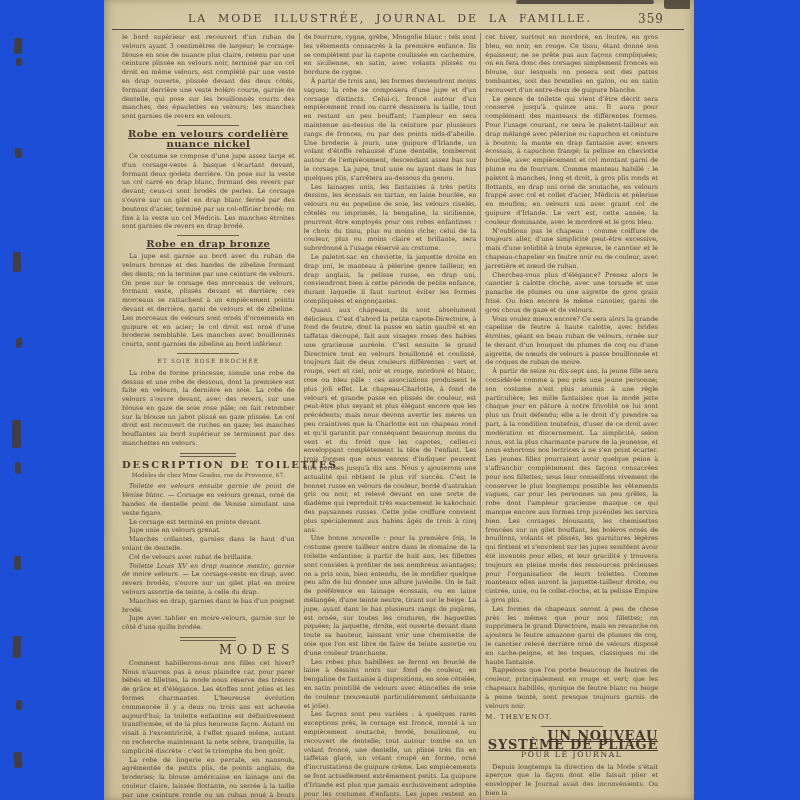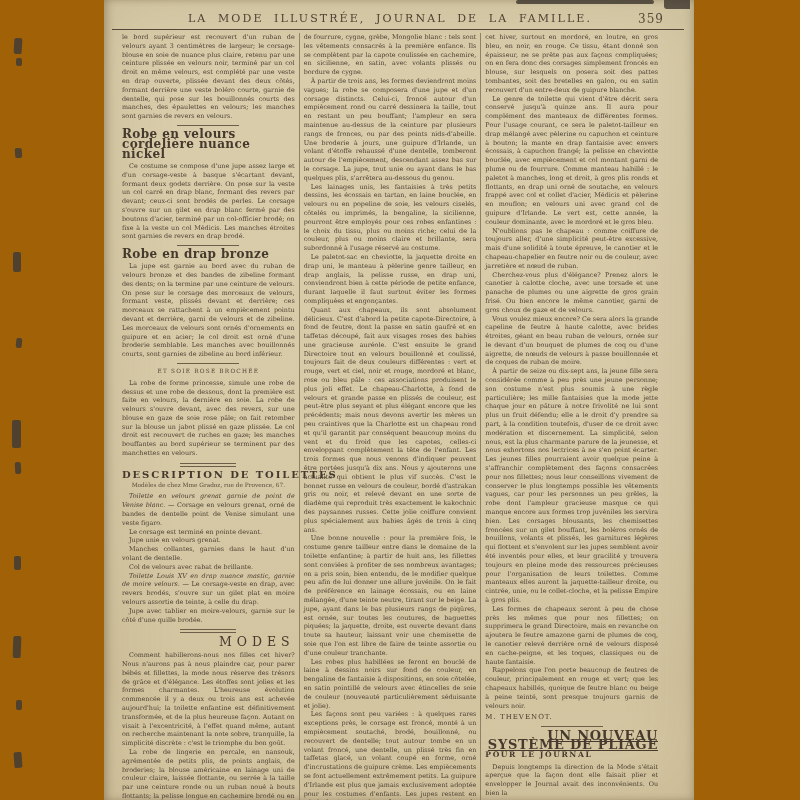--- a/index.html
+++ b/index.html
@@ -1,46 +1,46 @@
 <!DOCTYPE html>
 <html lang="fr"><head>
 <meta charset="utf-8">
 <style>
   html,body{margin:0;padding:0;background:#ffffff;width:800px;height:800px;overflow:hidden;
     font-family:"DejaVu Serif", "Liberation Serif", serif;}
-  .scan{position:relative;width:800px;height:800px;background:#a16207;}
+  .scan{position:relative;width:800px;height:800px;background:#1d4ed8;}
   .edge-mark{position:absolute;background:#473e34;border-radius:2px;opacity:.9;}
   .paper{position:absolute;left:104px;top:0;width:590px;height:800px;overflow:hidden;
     background:linear-gradient(180deg,#d9cdab 0%,#d7caa7 55%,#d2c49f 85%,#d6c8a4 100%);
     box-shadow:inset 5px 0 10px -3px rgba(96,76,44,.45), inset -4px 0 8px -3px rgba(96,76,44,.35),
                inset 0 0 70px rgba(130,105,60,.18);}
   .smudge-top{position:absolute;top:0;left:412px;width:138px;height:4px;background:#3a332b;opacity:.8;border-radius:2px;}
   .smudge-corner{position:absolute;top:0;left:560px;width:26px;height:9px;background:#332c25;opacity:.75;border-radius:0 0 0 3px;}
   .masthead{position:relative;padding:7px 32px 0 14px;text-align:center;}
   .mast-title{font-size:11px;letter-spacing:2.1px;word-spacing:5px;color:#4e4234;white-space:nowrap;}
   .page-num{position:absolute;top:12px;right:30px;font-size:12px;letter-spacing:1px;color:#57493a;}
   .head-rule{margin:3px 10px 0 8px;border-top:1.4px solid #544737;}
   .columns{display:flex;align-items:stretch;padding:3px 32px 0 14px;height:770px;overflow:hidden;}
   .col{flex:1 1 0;min-width:0;padding:0 4px;font-size:6.4px;line-height:8.8px;color:#4a3f33;
     text-align:justify;hyphens:auto;}
   .col + .col{border-left:1px solid #8f8066;}
   .blk-p{text-indent:7px;}
   .blk-p.noindent{text-indent:0;}
   .blk-p i{font-style:italic;}
-  .blk-h{text-align:left;text-indent:0;font-weight:bold;font-size:12px;line-height:10px;
-    margin:2px 0 3px;color:#453a2d;letter-spacing:.4px;}
+  .blk-h{text-align:center;text-indent:0;font-weight:bold;font-size:10px;line-height:10px;
+    margin:2px 0 3px;color:#453a2d;letter-spacing:.4px;text-decoration:underline;}
   .blk-hsub{text-align:center;font-size:5.8px;letter-spacing:1.2px;margin:0 0 3px;color:#52463a;}
   .blk-hlg{text-align:center;font-weight:bold;font-size:10px;letter-spacing:1.9px;margin:4px 0 1px;color:#43382c;white-space:nowrap;}
   .blk-hxl{text-align:right;font-size:12.5px;letter-spacing:5px;margin:5px 0 4px;color:#453a2d;}
   .blk-subtitle{text-align:center;font-size:5.8px;margin:0 0 3px;color:#5a4c3c;}
   .blk-rule{width:62px;border-top:1px solid #6d5e49;margin:4px auto 3px;}
   .blk-orn{width:56px;height:2px;border-top:1px solid #6d5e49;border-bottom:1px solid #6d5e49;margin:5px auto 4px;}
   .blk-sig{text-align:left;font-size:7px;letter-spacing:1px;margin:3px 6px 1px 0;color:#463b2e;}
   .blk-hb{text-align:right;font-weight:bold;font-size:13px;letter-spacing:.7px;margin:5px 0 1px;color:#453a2d;text-decoration:underline;}
-  .blk-hb2{font-weight:bold;font-size:7.6px;letter-spacing:1.6px;margin:0 0 3px;color:#453a2d;}
+  .blk-hb2{text-align:center;font-weight:normal;font-size:7.6px;letter-spacing:1.6px;margin:0 0 3px;color:#453a2d;}
 </style>
 </head>
 <body>
 
 <div class="scan">
 
   <div>
     <div class="edge-mark" style="left:14px;top:38px;width:8px;height:16px;transform:rotate(3deg);"></div>
     <div class="edge-mark" style="left:16px;top:58px;width:6px;height:8px;"></div>
     <div class="edge-mark" style="left:15px;top:148px;width:7px;height:10px;transform:rotate(-4deg);"></div>
@@ -72,26 +72,27 @@
           <div class="blk-p">Ce costume se compose d'une jupe assez large et d'un corsage-veste à basque s'écartant devant, formant deux godets derrière. On pose sur la veste un col carré en drap blanc, formant des revers par devant; ceux-ci sont brodés de perles. Le corsage s'ouvre sur un gilet en drap blanc fermé par des boutons d'acier, terminé par un col-officier brodé; on fixe à la veste un col Médicis. Les manches étroites sont garnies de revers en drap brodé.</div>
           <div class="blk-rule"></div>
           <div class="blk-h">Robe en drap bronze</div>
           <div class="blk-p">La jupe est garnie au bord avec du ruban de velours bronze et des bandes de zibeline formant des dents; on la termine par une ceinture de velours. On pose sur le corsage des morceaux de velours, formant veste, plissés devant et derrière; ces morceaux se rattachent à un empiècement pointu devant et derrière, garni de velours et de zibeline. Les morceaux de velours sont ornés d'ornements en guipure et en acier; le col droit est orné d'une broderie semblable. Les manches avec bouillonnés courts, sont garnies de zibeline au bord inférieur.</div>
           <div class="blk-rule"></div>
           <div class="blk-hsub">ET SOIE ROSE BROCHÉE</div>
           <div class="blk-p">La robe de forme princesse, simule une robe de dessus et une robe de dessous, dont la première est faite en velours, la dernière en soie. La robe de velours s'ouvre devant, avec des revers, sur une blouse en gaze de soie rose pâle; on fait retomber sur la blouse un jabot plissé en gaze plissée. Le col droit est recouvert de ruches en gaze; les manches bouffantes au bord supérieur se terminent par des manchettes en velours.</div>
           <div class="blk-orn"></div>
           <div class="blk-hlg">DESCRIPTION DE TOILETTES</div>
           <div class="blk-subtitle">Modèles de chez Mme Gradoz, rue de Provence, 67.</div>
-          <div class="blk-p"><i>Toilette en velours grenat garnie de point de Venise blanc. — </i>Corsage en velours grenat, orné de bandes de dentelle point de Venise simulant une veste figaro.</div>
+          <div class="blk-p"><i>Toilette en velours ensuite garnie de point de Venise blanc. — </i>Corsage en velours grenat, orné de bandes de dentelle point de Venise simulant une veste figaro.</div>
           <div class="blk-p">Le corsage est terminé en pointe devant.</div>
           <div class="blk-p">Jupe unie en velours grenat.</div>
           <div class="blk-p">Manches collantes, garnies dans le haut d'un volant de dentelle.</div>
           <div class="blk-p">Col de velours avec rabat de brillante.</div>
           <div class="blk-p"><i>Toilette Louis XV en drap nuance mastic, garnie de moire velours. — </i>Le corsage-veste en drap, avec revers brodés, s'ouvre sur un gilet plat en moire velours assortie de teinte, à celle du drap.</div>
+          <div class="blk-p">Manches en drap, garnies dans le bas d'un poignet brodé.</div>
           <div class="blk-p">Jupe avec tablier en moire-velours, garnie sur le côté d'une quille brodée.</div>
           <div class="blk-orn"></div>
           <div class="blk-hxl">MODES</div>
           <div class="blk-p">Comment habillerons-nous nos filles cet hiver? Nous n'aurons pas à nous plaindre car, pour parer bébés et fillettes, la mode nous réserve des trésors de grâce et d'élégance. Les étoffes sont jolies et les formes charmantes. L'heureuse évolution commencée il y a deux ou trois ans est achevée aujourd'hui; la toilette enfantine est définitivement transformée, et de la plus heureuse façon. Autant on visait à l'excentricité, à l'effet quand même, autant on recherche maintenant la note sobre, tranquille, la simplicité discrète : c'est le triomphe du bon goût.</div>
           <div class="blk-p">La robe de lingerie en percale, en nansouk, agrémentée de petits plis, de points anglais, de broderies; la blouse américaine en lainage uni de couleur claire, laissée flottante, ou serrée à la taille par une ceinture ronde ou un ruban noué à bouts flottants; la pelisse longue en cachemire brodé ou en soie côtelée, la douillette chaudement ouatée, garnie si l'on</div>
         </div>
         <div class="col">
           <div class="blk-p noindent">de fourrure, cygne, grèbe, Mongolie blanc : tels sont les vêtements consacrés à la première enfance. Ils se complètent par la capote coulissée en cachemire, en sicilienne, en satin, avec volants plissés ou bordure de cygne.</div>
           <div class="blk-p">À partir de trois ans, les formes deviendront moins vagues; la robe se composera d'une jupe et d'un corsage distincts. Celui-ci, froncé autour d'un empiècement rond ou carré dessinera la taille, tout en restant un peu bouffant; l'ampleur en sera maintenue au-dessus de la ceinture par plusieurs rangs de fronces, ou par des points nids-d'abeille. Une broderie à jours, une guipure d'Irlande, un volant d'étoffe rehaussé d'une dentelle, tomberont autour de l'empiècement, descendant assez bas sur le corsage. La jupe, tout unie ou ayant dans le bas quelques plis, s'arrêtera au-dessous du genou.</div>
           <div class="blk-p">Les lainages unis, les fantaisies à très petits dessins, les écossais en tartan, en laine bouclée, en velours ou en popeline de soie, les velours ciselés, côtelés ou imprimés, la bengaline, la sicilienne, pourront être employés pour ces robes enfantines : le choix du tissu, plus ou moins riche; celui de la couleur, plus ou moins claire et brillante, sera subordonné à l'usage réservé au costume.</div>

